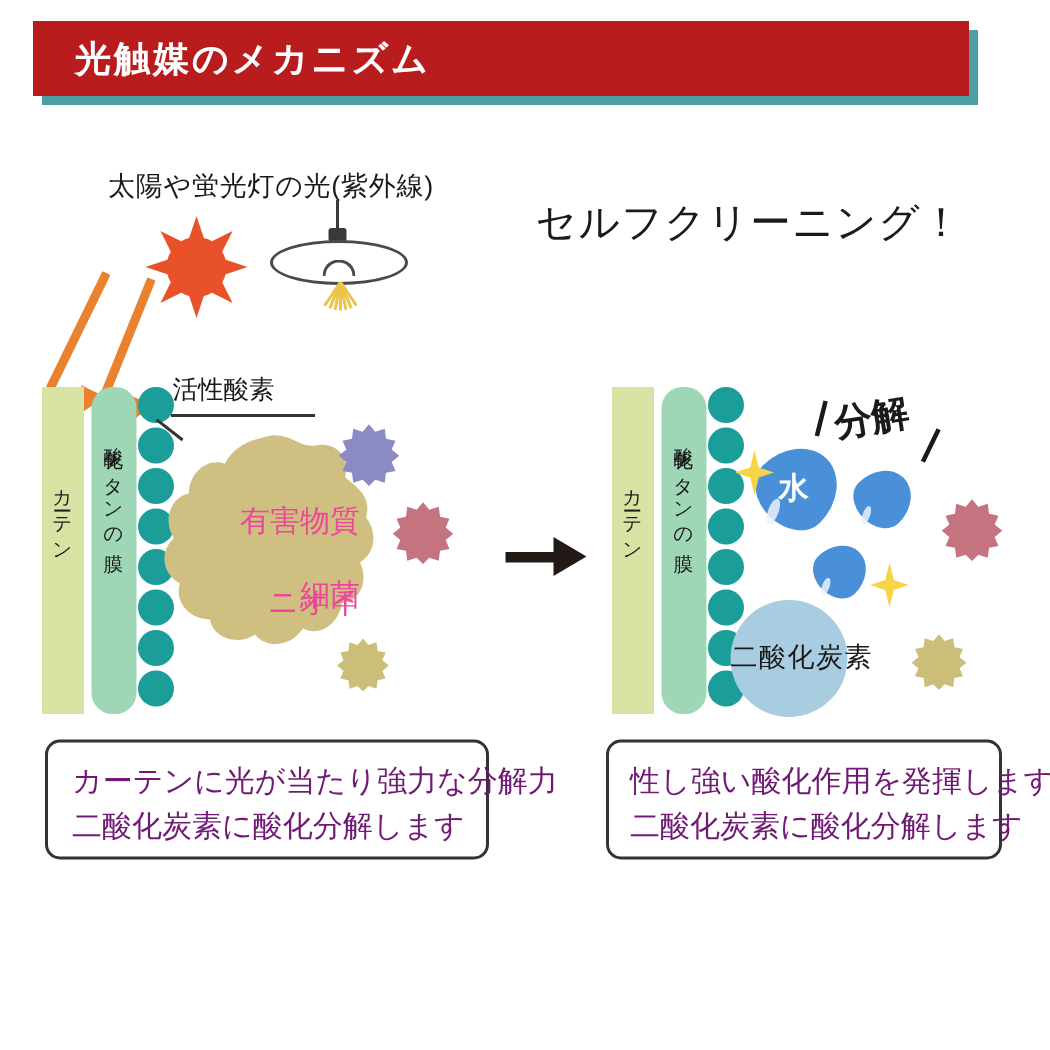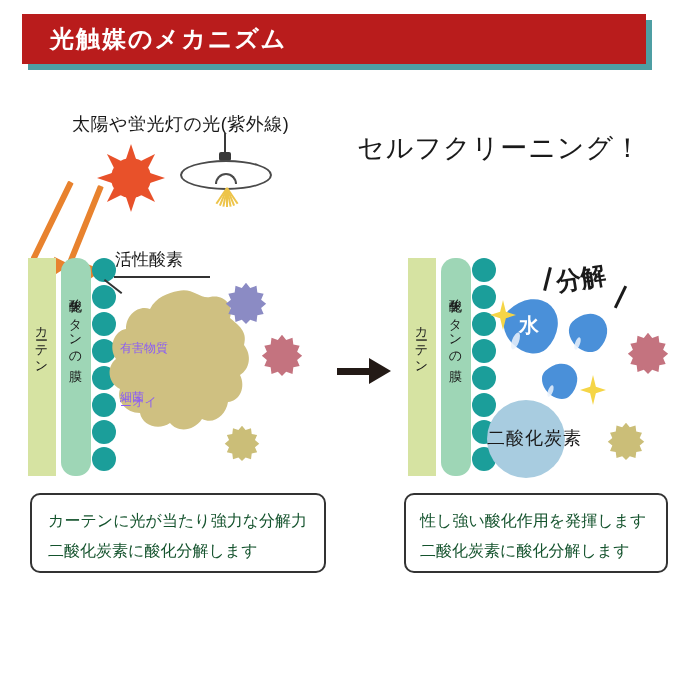--- a/index.html
+++ b/index.html
@@ -79,22 +79,22 @@
     font-size:13px; color:#1a1a1a; letter-spacing:2px; line-height:1;
     white-space:nowrap;
   }
   .ox-dot { position:absolute; width:24px; height:24px; border-radius:50%; background:#1b9e9a; }
 
   
   .leader-line { position:absolute; background:#333; }
 
   
   .blob-svg { position:absolute; }
-  .blob-text { position:absolute; text-align:left; font-size:12px;
-               color:#8b5cf6; line-height:27px; width:120px; }
+  .blob-text { position:absolute; text-align:right; font-size:20px;
+               color:#ec4899; line-height:27px; width:120px; }
 
   
   .germ { position:absolute; }
 
   
   .big-arrow { position:absolute; left:337px; top:358px; width:56px; height:26px; }
   .big-arrow .bshaft { position:absolute; left:0; top:10px; width:38px; height:7px; background:#231a16; }
   .big-arrow .bhead { position:absolute; left:32px; top:0; width:0; height:0;
                       border-top:13px solid transparent; border-bottom:13px solid transparent;
                       border-left:22px solid #231a16; }
@@ -119,21 +119,21 @@
 
   
   .bunkai { position:absolute; left:556px; top:262px; font-size:25px; font-weight:bold;
             color:#1a1a1a; transform:rotate(-9deg); font-family:"DejaVu Serif", serif;
             white-space:nowrap; }
   .bunkai-tick { position:absolute; width:3px; height:24px; background:#1a1a1a; }
 
   
   .cbox { position:absolute; border:2px solid #333; border-radius:10px; background:#fff;
           box-sizing:border-box; }
-  .cbox p { margin:0; font-size:16px; line-height:30px; color:#14532d; white-space:nowrap; }
+  .cbox p { margin:0; font-size:20px; line-height:30px; color:#701a75; white-space:nowrap; }
 
   
   .para { position:absolute; left:20px; top:600px; width:668px;
           font-size:16px; line-height:31px; color:#3a3a3a; }
   .para div { white-space:nowrap; }
 </style>
 </head>
 <body>
 
 <div id="root">

